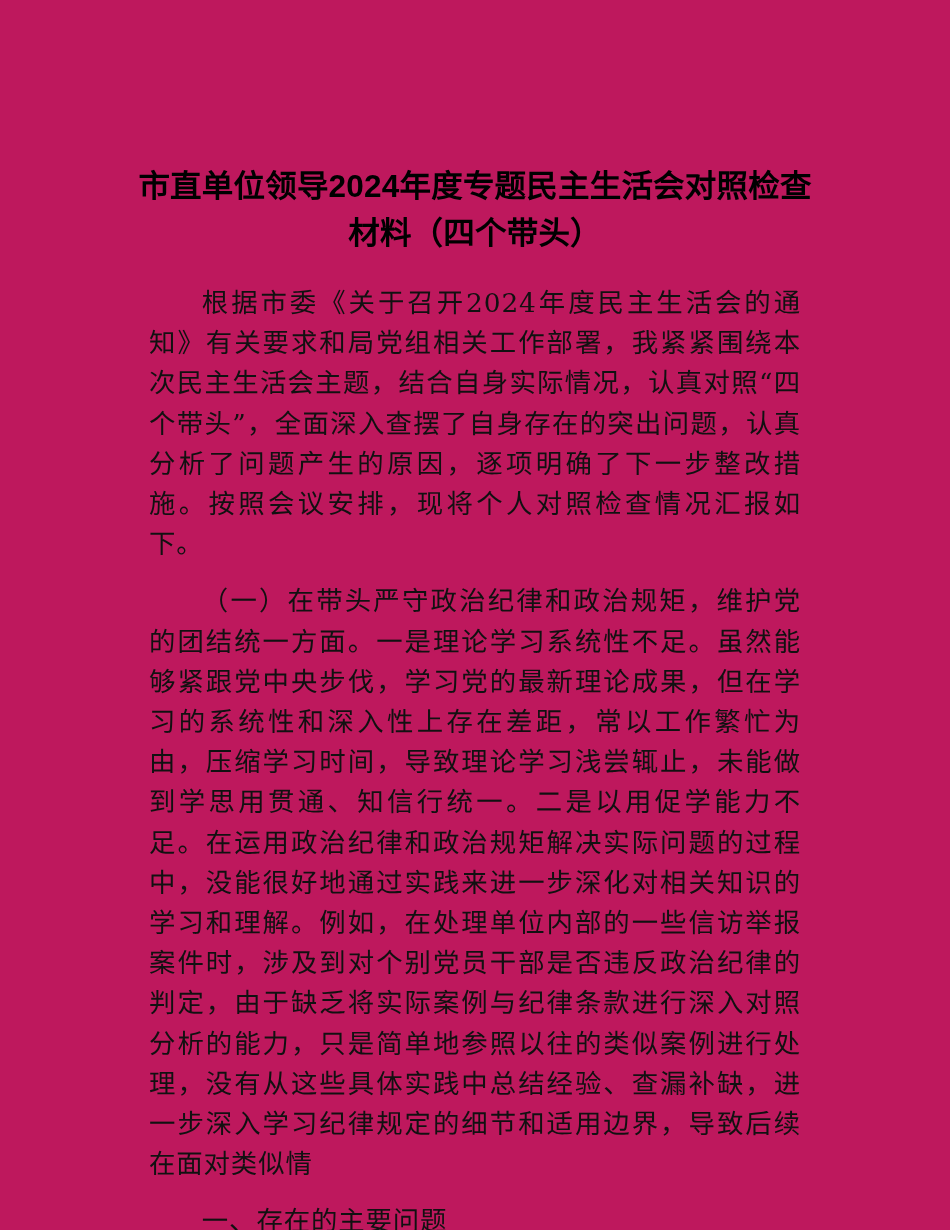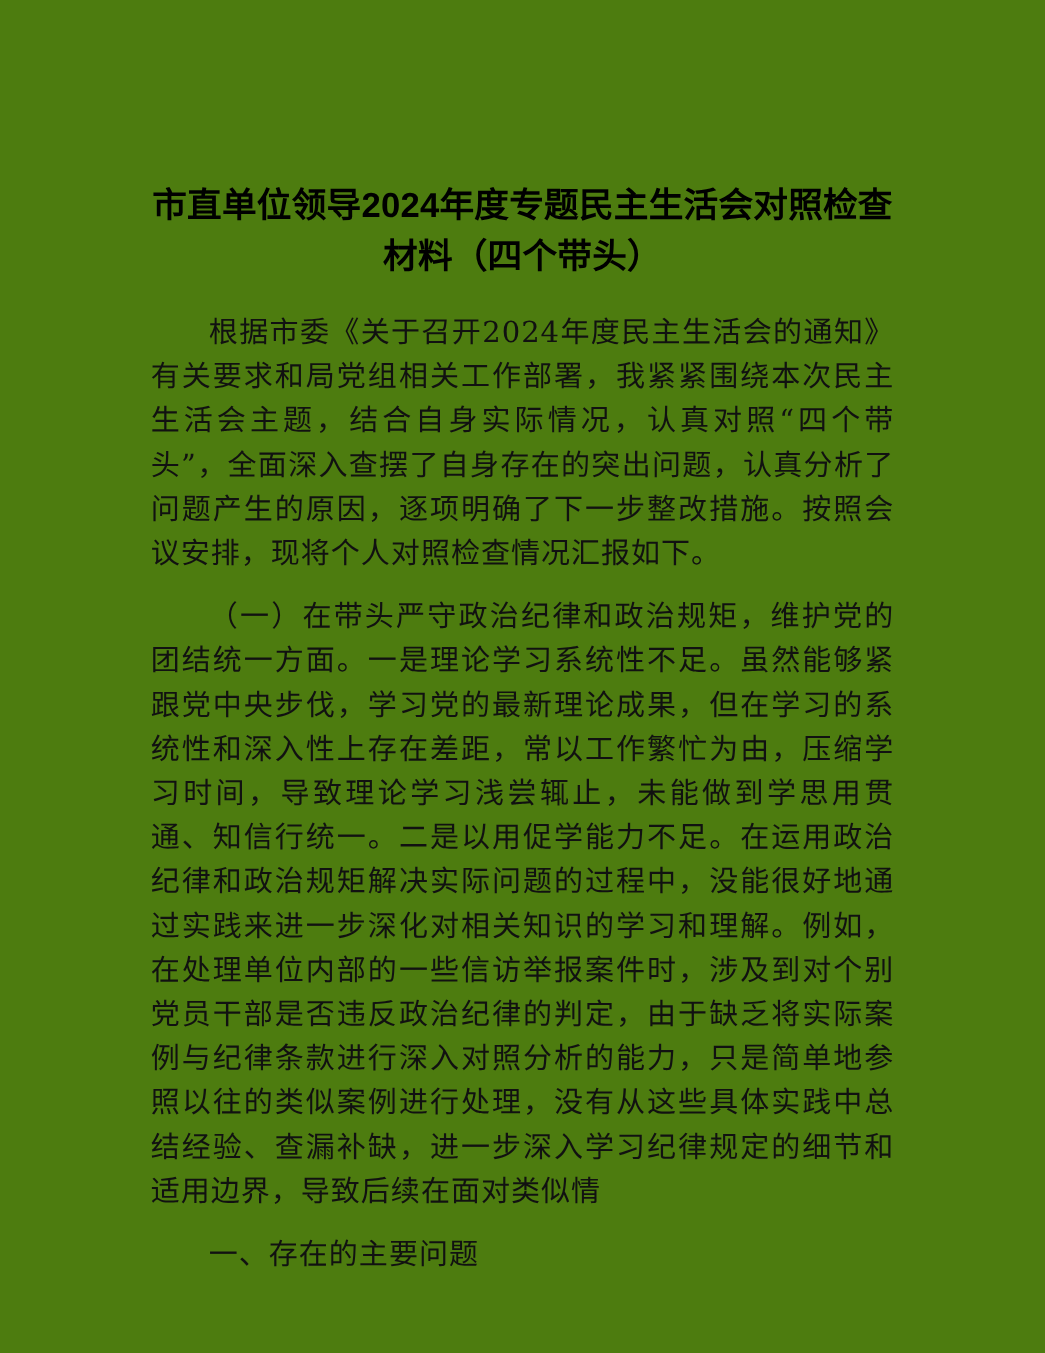--- a/index.html
+++ b/index.html
@@ -13,21 +13,21 @@
     font-family: "DejaVu Serif", "Liberation Serif", serif;
     color: #000000;
     -webkit-font-smoothing: antialiased;
   }
 
   .page {
     position: relative;
     width: 950px;
     height: 1230px;
     margin: 0 auto;
-    background: #4d7c0f;
+    background: #be185d;
     overflow: hidden;
     box-sizing: border-box;
   }
 
   .page-body {
     position: absolute;
     left: 133px;
     top: 0;
     width: 684px;
   }
@@ -42,21 +42,21 @@
     font-size: 31.5px;
     line-height: 47px;
     letter-spacing: 0.2px;
     text-align: center;
     color: #000000;
     white-space: normal;
   }
 
   
   .para {
-    margin: 4px;
+    margin: 16px;
     padding: 0;
     font-family: "DejaVu Serif", "Liberation Serif", serif;
     font-size: 26.4px;
     line-height: 40.2px;
     letter-spacing: 0.9px;
     text-align: justify;
     text-justify: inter-character;
     text-indent: 2em;
     color: #111111;
     word-break: break-all;

